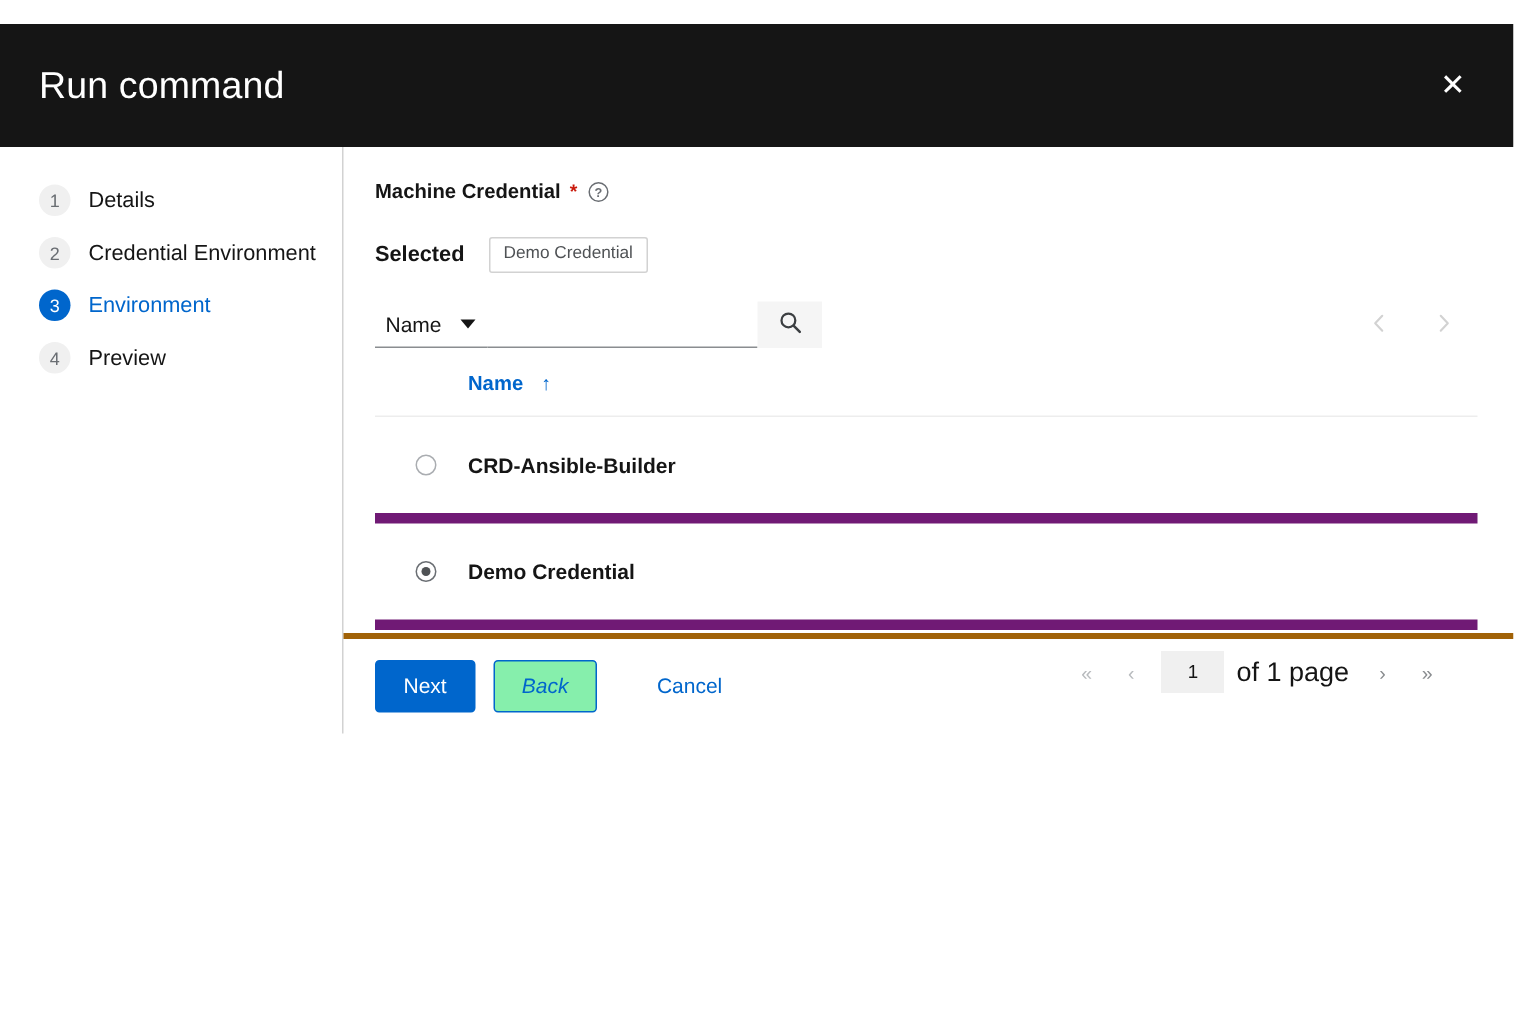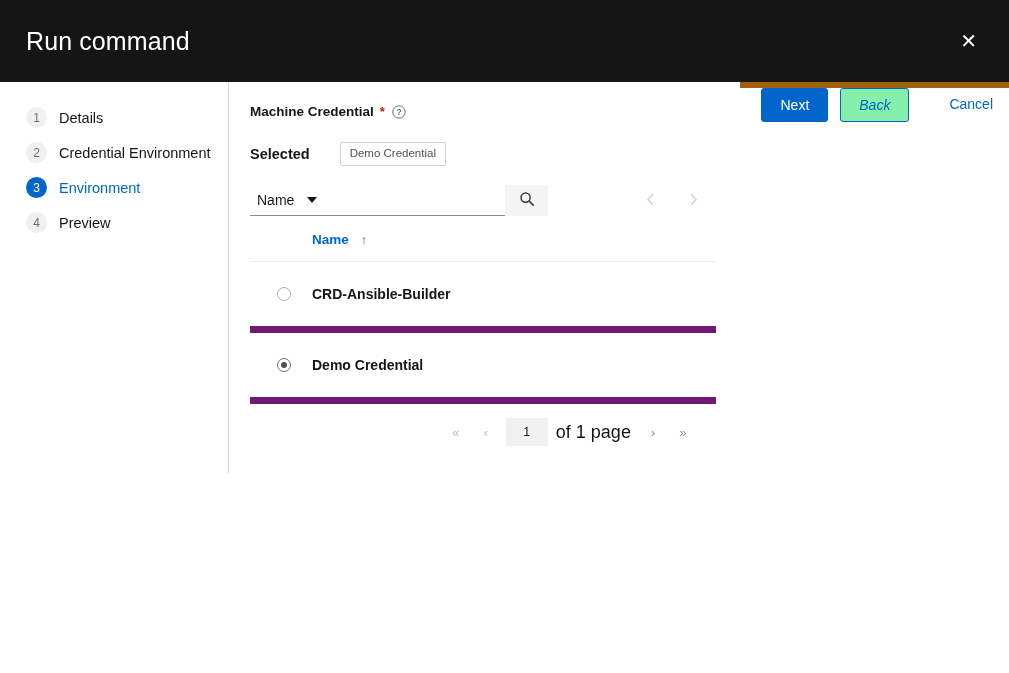--- a/index.html
+++ b/index.html
@@ -16,20 +16,21 @@
   }
 
   .wizard {
     position: relative;
     width: 1009px;
     height: 473px;
     background: #ffffff;
     box-sizing: border-box;
     display: flex;
     flex-direction: column;
+    margin-top: 16px;
   }
 
   
   .wizard-header {
     height: 82px;
     background: #151515;
     flex: 0 0 82px;
     display: flex;
     align-items: center;
     justify-content: space-between;
@@ -103,21 +104,21 @@
   .v-divider {
     width: 1px;
     background: #d2d2d2;
     flex: 0 0 1px;
   }
 
   
   .wizard-main {
     flex: 1 1 auto;
     display: flex;
-    flex-direction: row;
+    flex-direction: column;
     min-width: 0;
   }
   .main-content {
     flex: 1 1 auto;
     padding: 22px 24px 0 21px;
     box-sizing: border-box;
     min-height: 0;
   }
 
   .field-label-row {
@@ -140,21 +141,21 @@
     justify-content: center;
     width: 14px;
     height: 14px;
     margin-left: 2px;
     cursor: pointer;
   }
 
   .selected-row {
     display: flex;
     align-items: center;
-    gap: 30px;
+    gap: 16px;
     margin-bottom: 18px;
     height: 26px;
   }
   .selected-label {
     font-size: 14.5px;
     font-weight: bold;
     color: #151515;
   }
   .chip {
     border: 1px solid #d2d2d2;
@@ -346,23 +347,23 @@
   .pg-of {
     font-size: 18px;
     color: #151515;
     margin: 0 8px 0 2px;
     white-space: nowrap;
   }
 
   
   .wizard-footer {
     flex: 0 0 67px;
-    border-top: 6px solid #a16207;
-    display: flex;
-    align-items: flex-start;
+    border-top: 4px solid #a16207;
+    display: flex;
+    align-items: center;
     gap: 12px;
     padding-left: 21px;
     box-sizing: border-box;
   }
   .btn {
     font-size: 14px;
     font-family: "Liberation Sans", sans-serif;
     border-radius: 3px;
     padding: 7px 18px;
     cursor: pointer;

